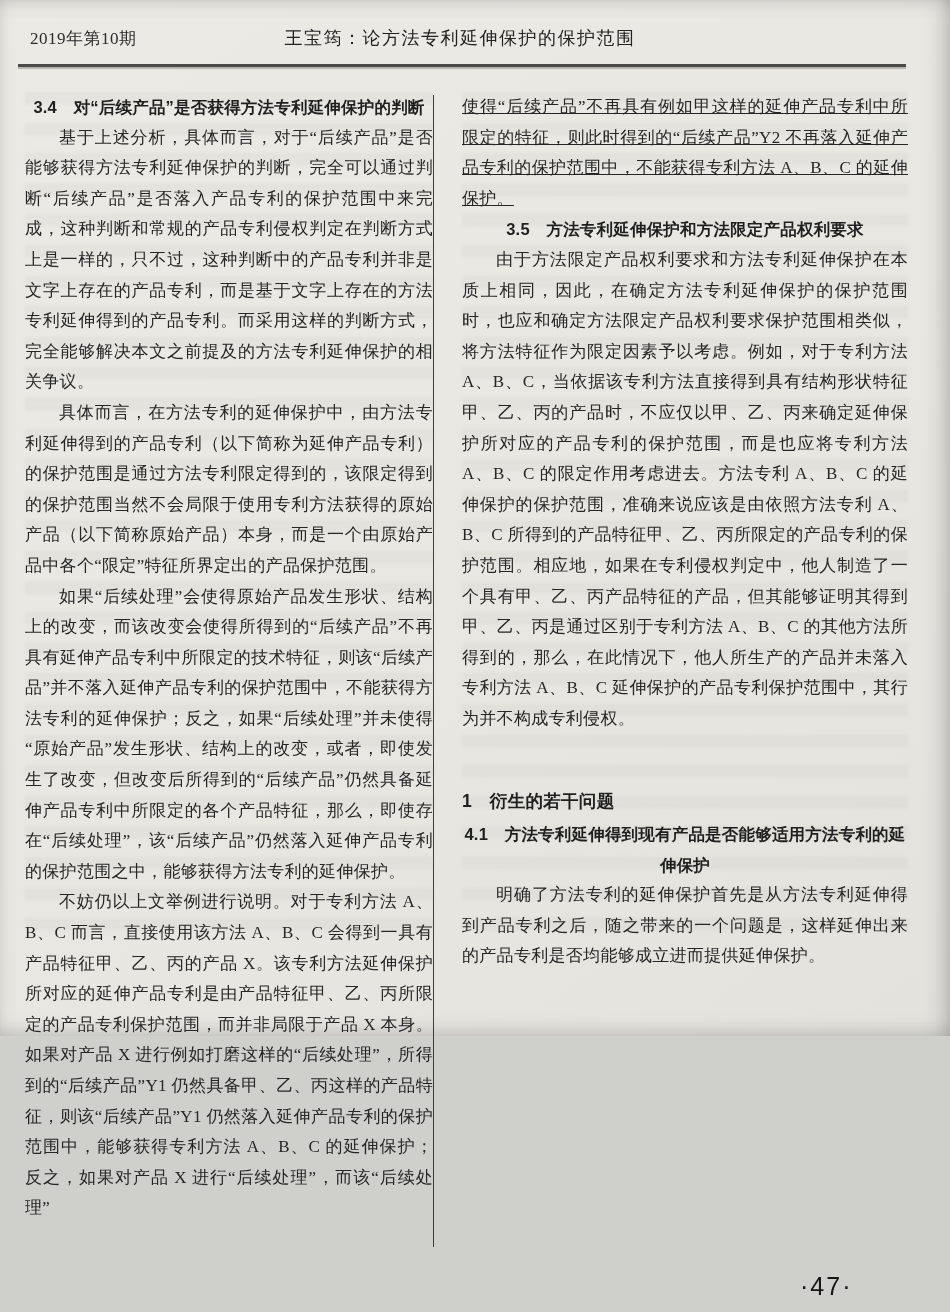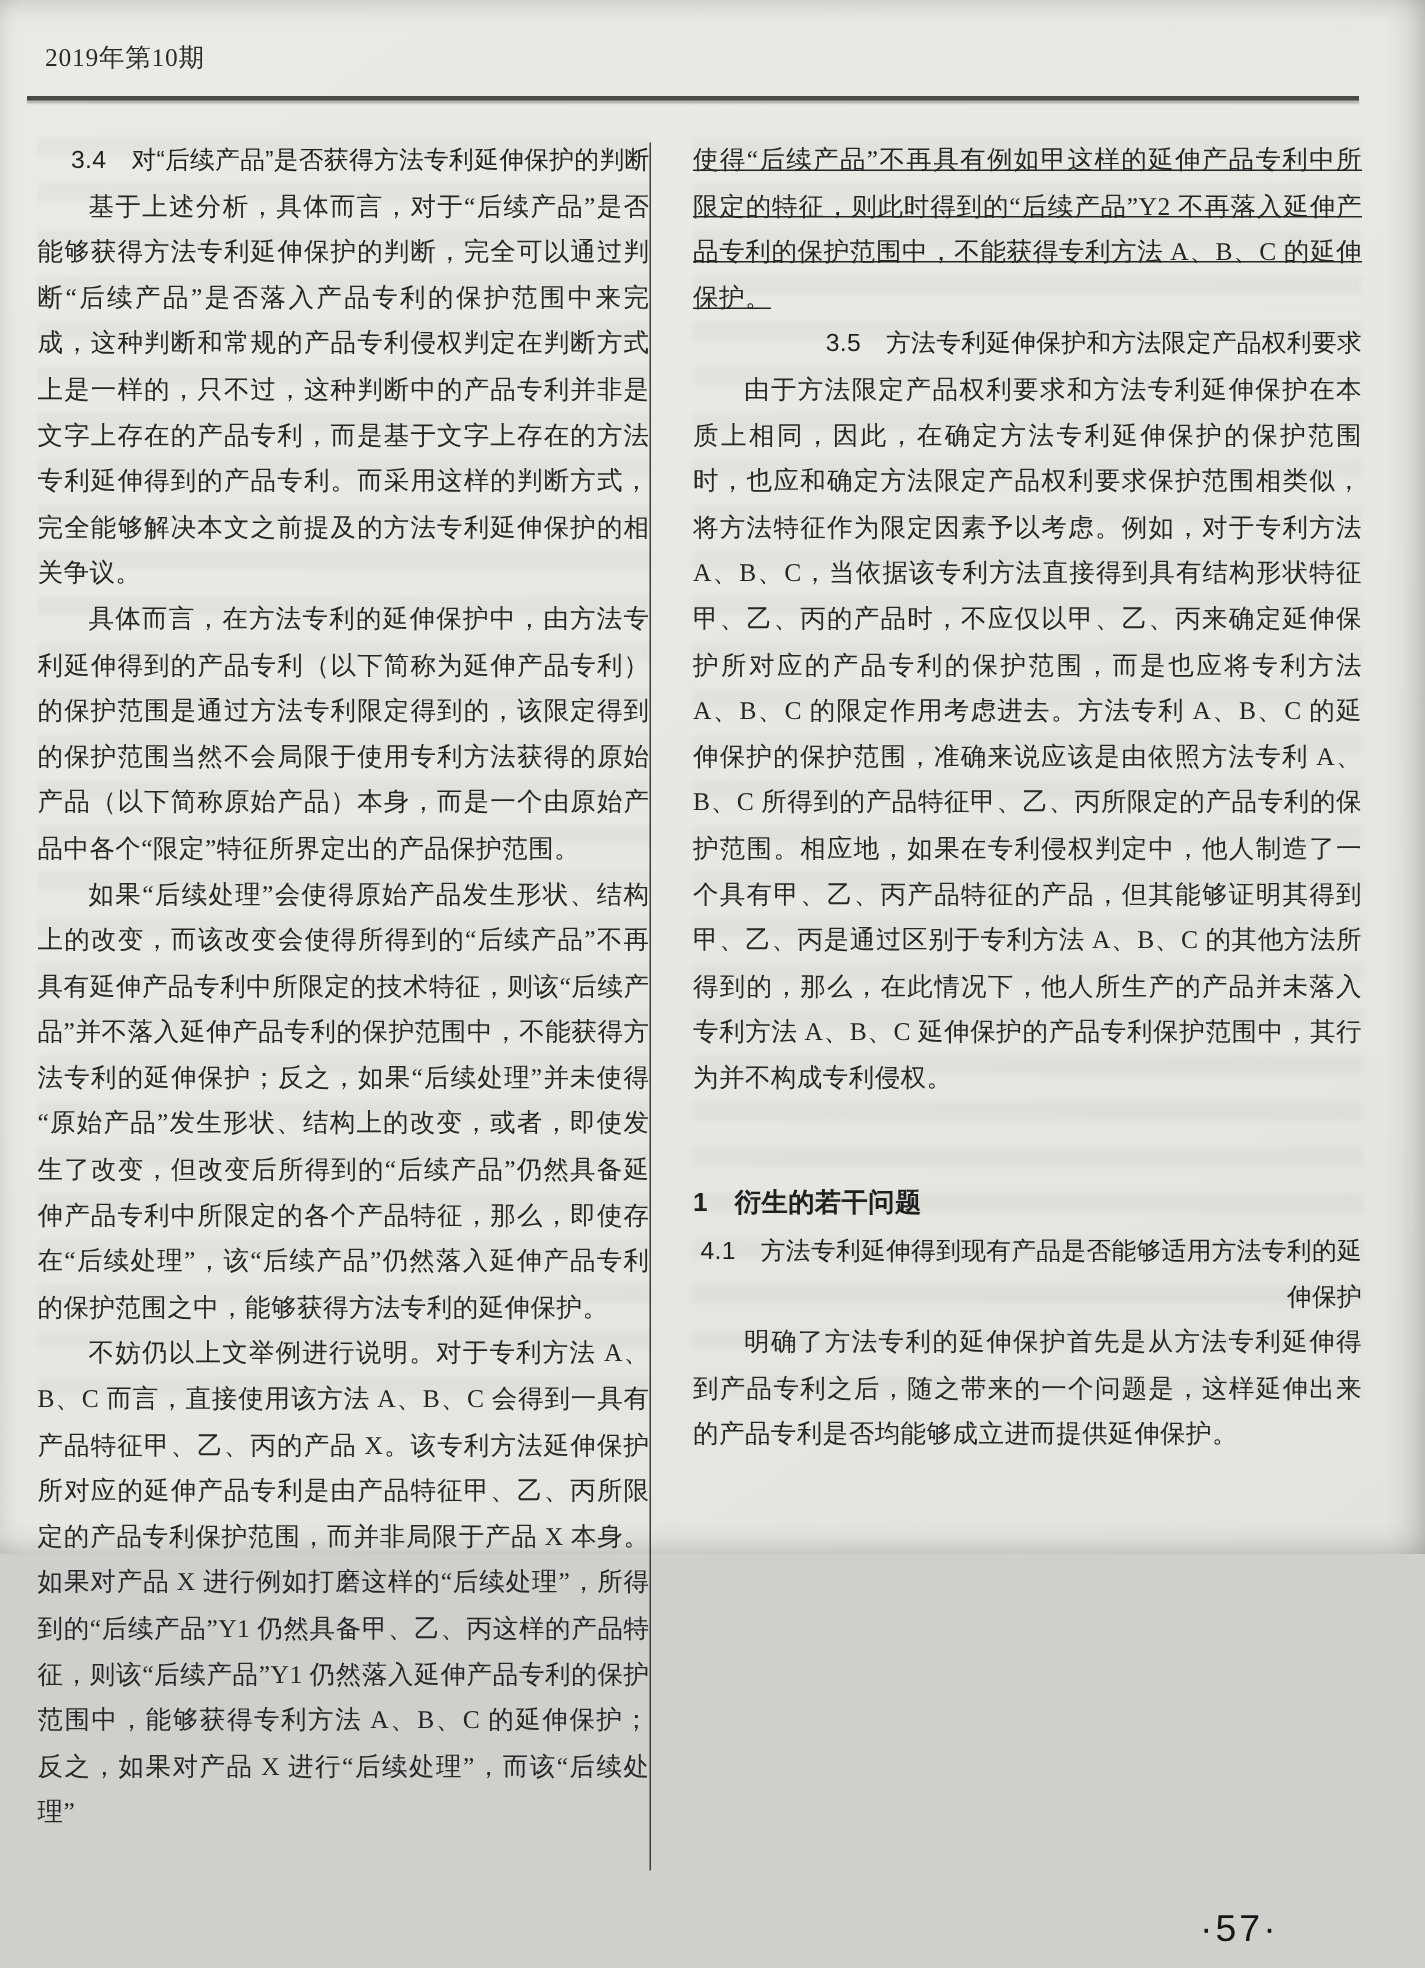--- a/index.html
+++ b/index.html
@@ -48,23 +48,23 @@
   .col-right{left:462px;width:446px;}
   .col-divider{
     position:absolute;left:433px;top:95px;
     width:1px;height:1152px;background:#3d3d3b;
   }
   .para{margin:0;text-indent:2em;}
   .para-cont{margin:0;text-indent:0;text-decoration:underline;}
   .h-sub{
     margin:0;
     font-family:"Liberation Sans","DejaVu Sans",sans-serif;
-    font-weight:normal;font-size:16.5px;line-height:30.6px;
+    font-weight:bold;font-size:16.5px;line-height:30.6px;
     color:#1f1f1f;letter-spacing:.2px;
-    text-align:right;
+    text-align:center;
   }
   .h-main{
     margin:52px 0 0 0;
     font-family:"Liberation Sans","DejaVu Sans",sans-serif;
     font-weight:bold;font-size:17.5px;line-height:30.6px;
     color:#1f1f1f;text-align:left;
   }
   .h-sub2{margin-top:2px;}
   
   .ghost{
@@ -83,20 +83,21 @@
     font-size:25px;letter-spacing:2px;color:#161616;
     font-family:"Liberation Sans","DejaVu Sans",sans-serif;
   }
 </style>
 </head>
 <body>
 
 <div class="page">
 
   <div class="issue">2019年第10期</div>
+  <div class="running-title">王宝筠：论方法专利延伸保护的保护范围</div>
   <div class="header-rule"></div>
 
   <div class="ghost ghost-left"></div>
   <div class="ghost ghost-right"></div>
 
   <div class="col col-left">
     <h3 class="h-sub">3.4　对“后续产品”是否获得方法专利延伸保护的判断</h3>
     <p class="para">基于上述分析，具体而言，对于“后续产品”是否能够获得方法专利延伸保护的判断，完全可以通过判断“后续产品”是否落入产品专利的保护范围中来完成，这种判断和常规的产品专利侵权判定在判断方式上是一样的，只不过，这种判断中的产品专利并非是文字上存在的产品专利，而是基于文字上存在的方法专利延伸得到的产品专利。而采用这样的判断方式，完全能够解决本文之前提及的方法专利延伸保护的相关争议。</p>
     <p class="para">具体而言，在方法专利的延伸保护中，由方法专利延伸得到的产品专利（以下简称为延伸产品专利）的保护范围是通过方法专利限定得到的，该限定得到的保护范围当然不会局限于使用专利方法获得的原始产品（以下简称原始产品）本身，而是一个由原始产品中各个“限定”特征所界定出的产品保护范围。</p>
     <p class="para">如果“后续处理”会使得原始产品发生形状、结构上的改变，而该改变会使得所得到的“后续产品”不再具有延伸产品专利中所限定的技术特征，则该“后续产品”并不落入延伸产品专利的保护范围中，不能获得方法专利的延伸保护；反之，如果“后续处理”并未使得“原始产品”发生形状、结构上的改变，或者，即使发生了改变，但改变后所得到的“后续产品”仍然具备延伸产品专利中所限定的各个产品特征，那么，即使存在“后续处理”，该“后续产品”仍然落入延伸产品专利的保护范围之中，能够获得方法专利的延伸保护。</p>
@@ -107,15 +108,15 @@
 
   <div class="col col-right">
     <p class="para-cont">使得“后续产品”不再具有例如甲这样的延伸产品专利中所限定的特征，则此时得到的“后续产品”Y2 不再落入延伸产品专利的保护范围中，不能获得专利方法 A、B、C 的延伸保护。</p>
     <h3 class="h-sub">3.5　方法专利延伸保护和方法限定产品权利要求</h3>
     <p class="para">由于方法限定产品权利要求和方法专利延伸保护在本质上相同，因此，在确定方法专利延伸保护的保护范围时，也应和确定方法限定产品权利要求保护范围相类似，将方法特征作为限定因素予以考虑。例如，对于专利方法 A、B、C，当依据该专利方法直接得到具有结构形状特征甲、乙、丙的产品时，不应仅以甲、乙、丙来确定延伸保护所对应的产品专利的保护范围，而是也应将专利方法 A、B、C 的限定作用考虑进去。方法专利 A、B、C 的延伸保护的保护范围，准确来说应该是由依照方法专利 A、B、C 所得到的产品特征甲、乙、丙所限定的产品专利的保护范围。相应地，如果在专利侵权判定中，他人制造了一个具有甲、乙、丙产品特征的产品，但其能够证明其得到甲、乙、丙是通过区别于专利方法 A、B、C 的其他方法所得到的，那么，在此情况下，他人所生产的产品并未落入专利方法 A、B、C 延伸保护的产品专利保护范围中，其行为并不构成专利侵权。</p>
     <h2 class="h-main">1　衍生的若干问题</h2>
     <h3 class="h-sub h-sub2">4.1　方法专利延伸得到现有产品是否能够适用方法专利的延伸保护</h3>
     <p class="para">明确了方法专利的延伸保护首先是从方法专利延伸得到产品专利之后，随之带来的一个问题是，这样延伸出来的产品专利是否均能够成立进而提供延伸保护。</p>
   </div>
 
-  <div class="page-number">·57·</div>
+  <div class="page-number">·47·</div>
 
 </div>
 
 </body></html>

